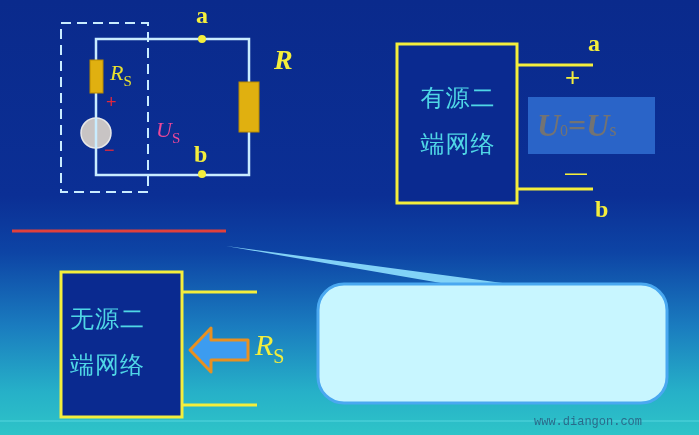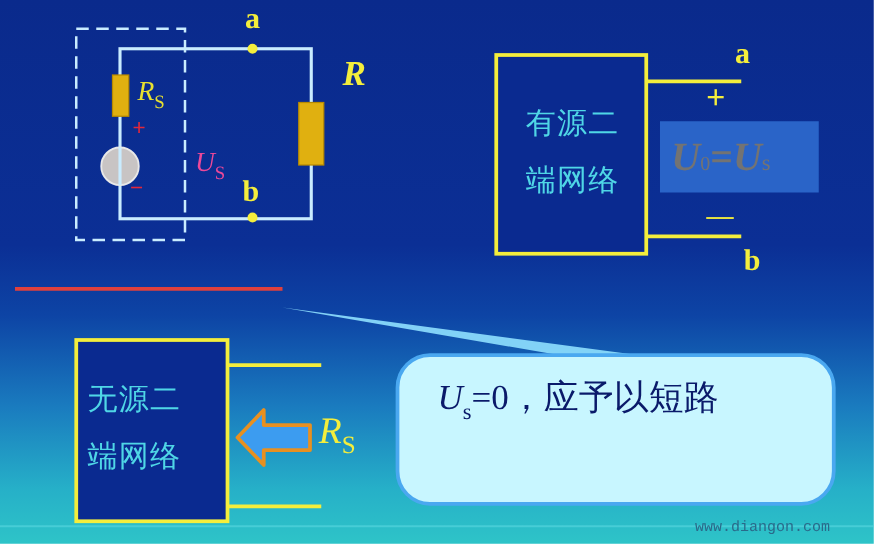--- a/index.html
+++ b/index.html
@@ -82,16 +82,15 @@
 
 <div class="abs cn" style="left:70px; top:296px; width:104px; text-align:left;">
   <div>无源二</div>
   <div>端网络</div>
 </div>
 <div class="abs it" style="left:255px; top:328px; color:#f4ee3c; font-size:30px; font-family:'Liberation Serif',serif;">
   <span>R</span><span style="font-style:normal; font-size:20px; vertical-align:-8px;">S</span>
 </div>
 
 <div class="abs callout-text" style="left:350px; top:300px;">
-  <div><span class="it">U</span><span style="font-size:18px; vertical-align:-8px;">s</span><span>=0，应予以短路</span></div>
 </div>
 
-<div class="abs watermark" style="left:556px; top:415px;">www.diangon.com</div>
+<div class="abs watermark" style="left:534px; top:415px;">www.diangon.com</div>
 
 </body></html>

